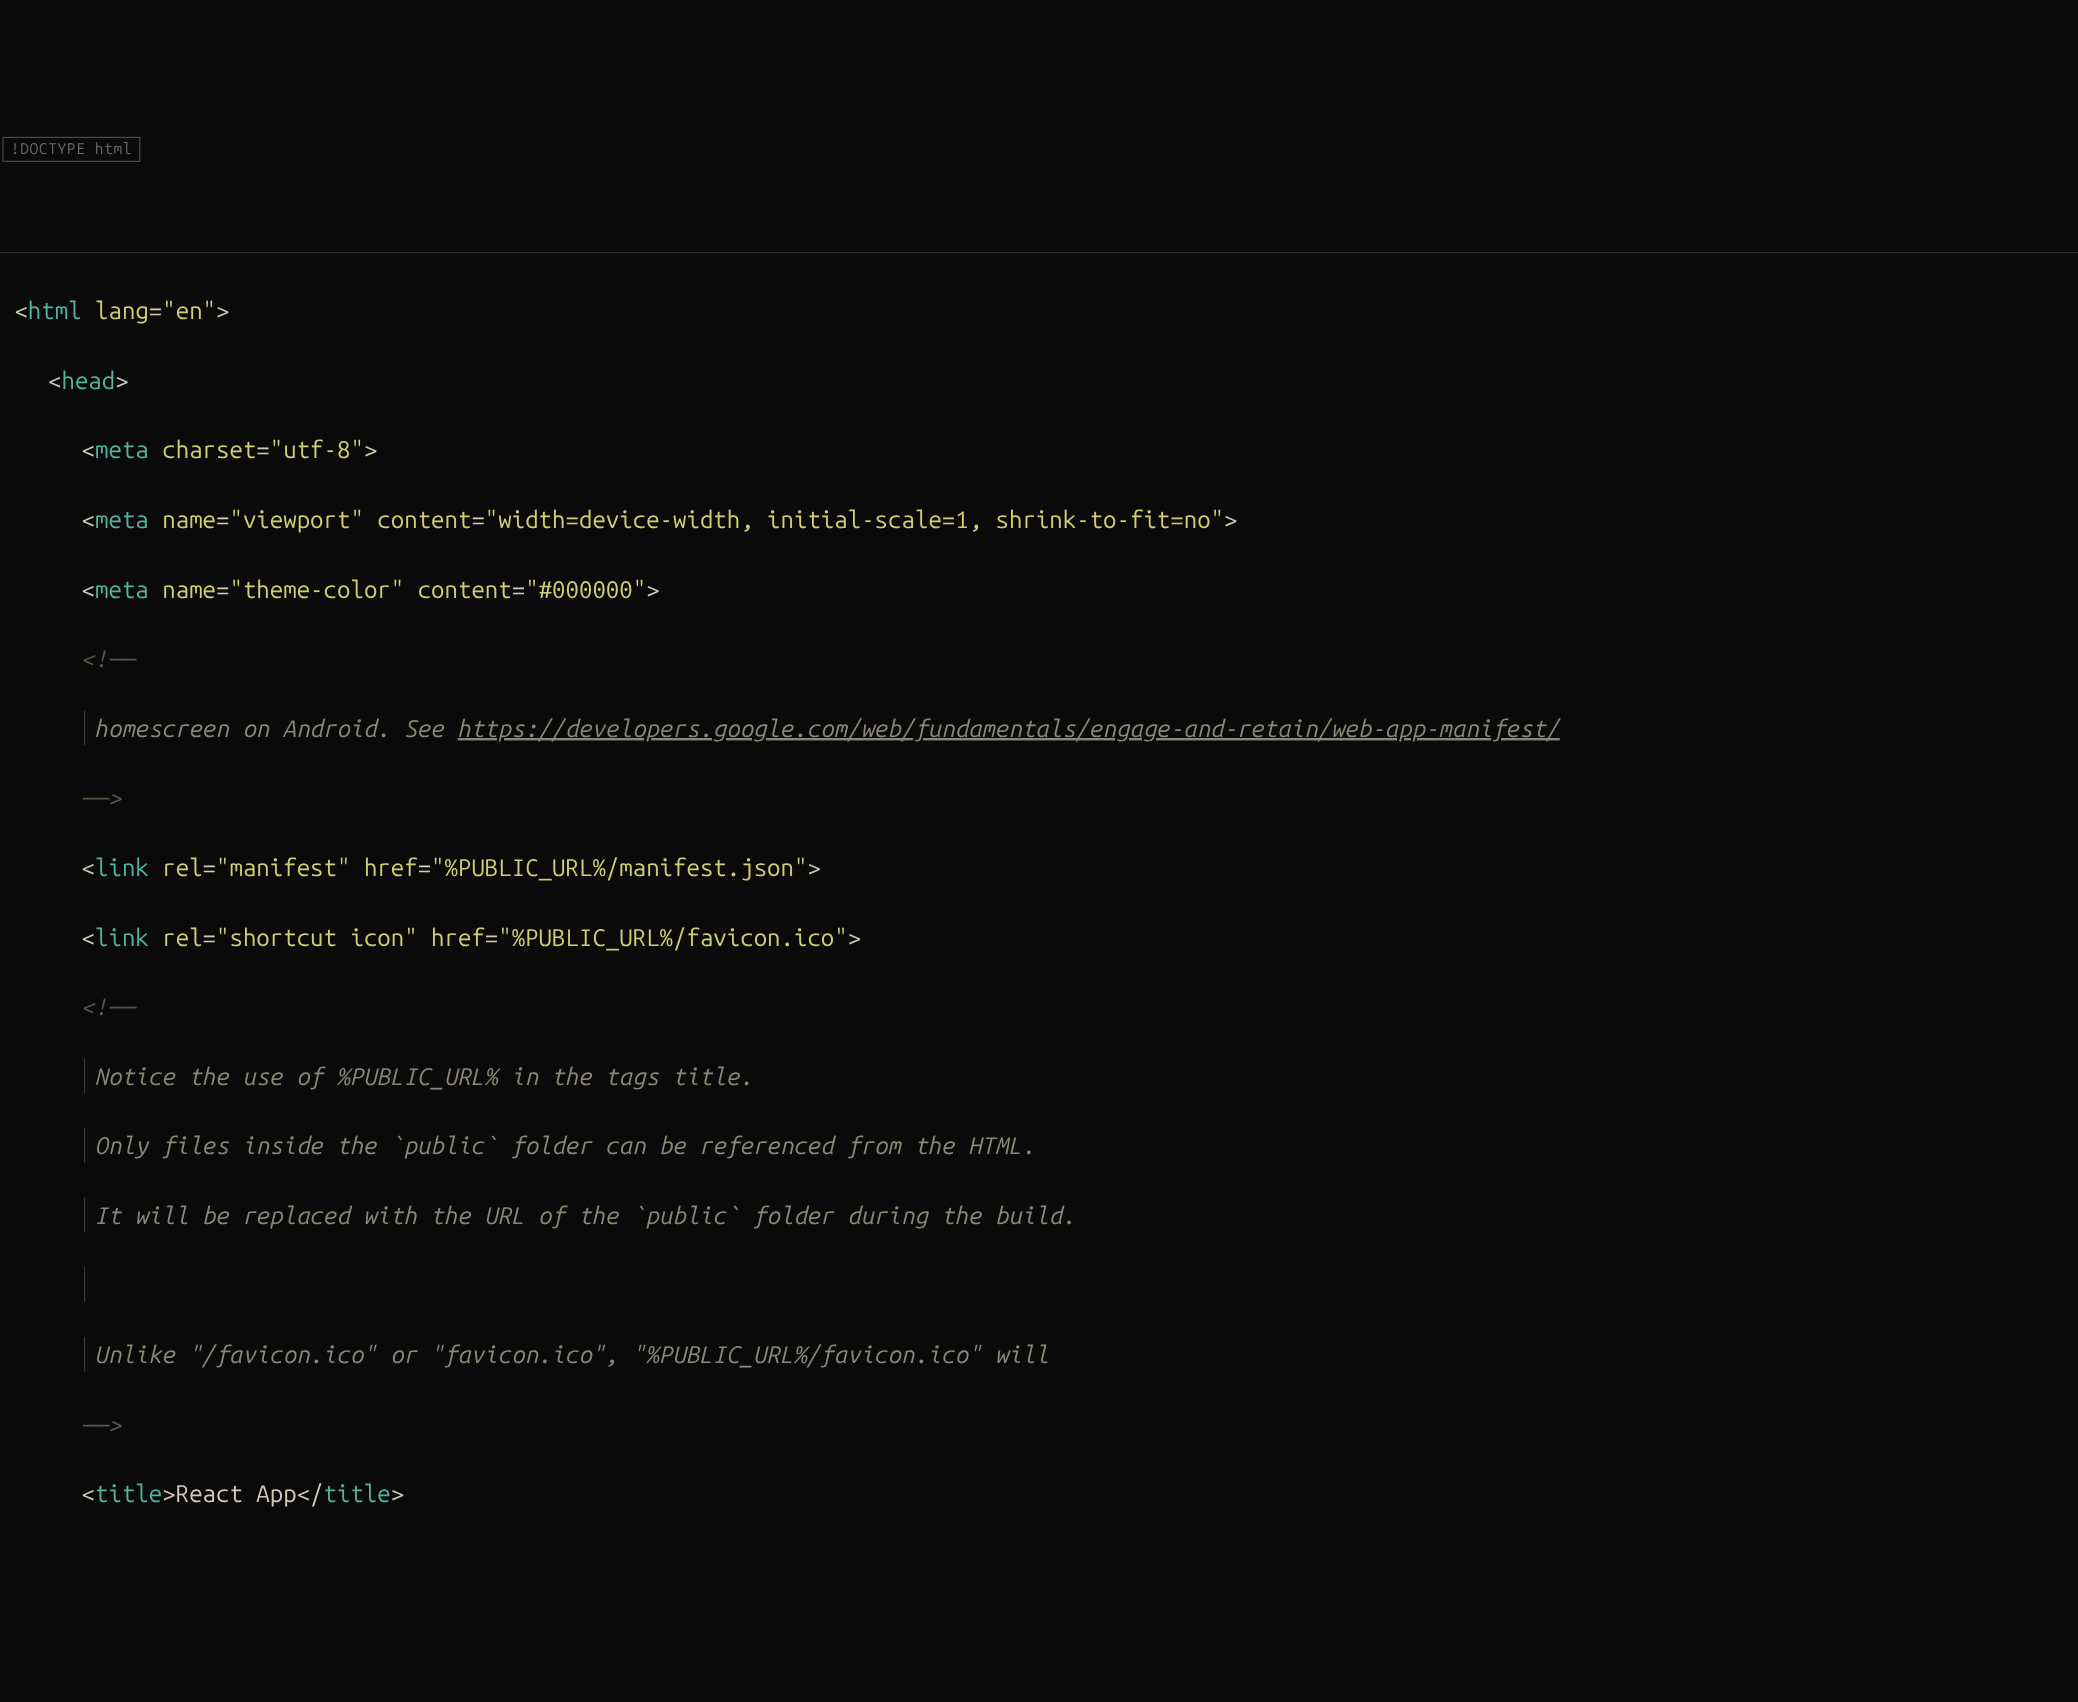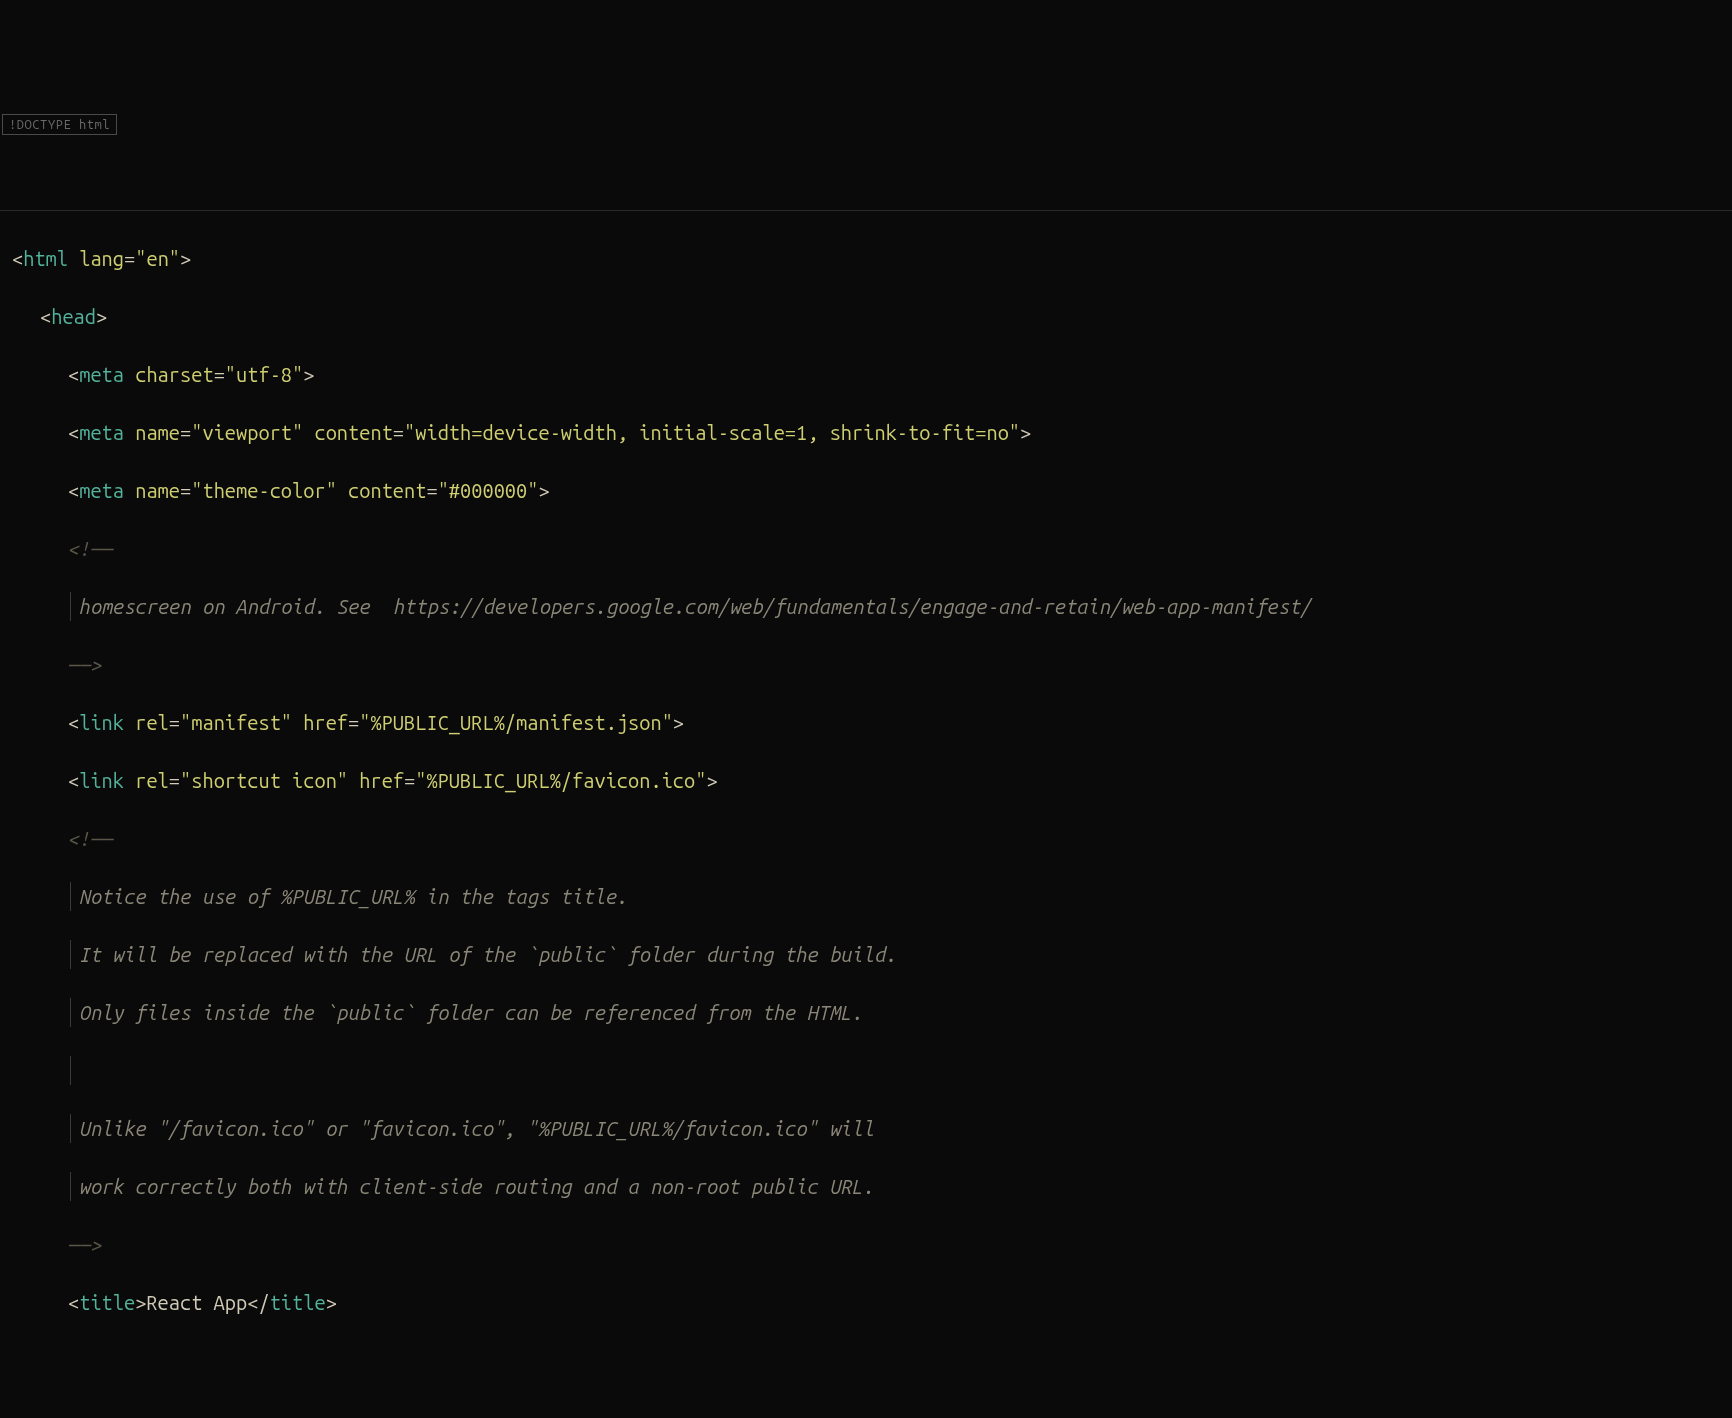--- a/index.html
+++ b/index.html
@@ -34,21 +34,21 @@
     color: #6a6a6a;
     letter-spacing: 0.5px;
   }
   
   .p  { color: #d1cbb8; }   
   .t  { color: #53b39b; }   
   .a  { color: #cfcf72; }   
   .s  { color: #cfcf72; }   
   .tx { color: #d1cbb8; }   
   .c  { color: #8b8778; font-style: italic; } 
-  .cl { color: #8b8778; font-style: italic; text-decoration-color: #8b8778; margin-left: 12px; } 
+  .cl { color: #8b8778; font-style: italic; text-decoration: underline; text-decoration-color: #8b8778; } 
   .cm-delim { color: #5a5648; font-style: italic; } 
   .guide {
     border-left: 1px solid #3a3a3a;
     margin-left: 2px;
     padding-left: 8px;
     display: inline-block;
   }
   .line { display: block; }
   .indent1 { padding-left: 28px; }
   .indent2 { padding-left: 56px; }
@@ -68,25 +68,24 @@
 <span class="line indent2"><span class="p">&lt;</span><span class="t">meta</span><span class="p"> </span><span class="a">charset</span><span class="p">=</span><span class="s">"utf-8"</span><span class="p">&gt;</span></span>
 <span class="line indent2"><span class="p">&lt;</span><span class="t">meta</span><span class="p"> </span><span class="a">name</span><span class="p">=</span><span class="s">"viewport"</span><span class="p"> </span><span class="a">content</span><span class="p">=</span><span class="s">"width=device-width, initial-scale=1, shrink-to-fit=no"</span><span class="p">&gt;</span></span>
 <span class="line indent2"><span class="p">&lt;</span><span class="t">meta</span><span class="p"> </span><span class="a">name</span><span class="p">=</span><span class="s">"theme-color"</span><span class="p"> </span><span class="a">content</span><span class="p">=</span><span class="s">"#000000"</span><span class="p">&gt;</span></span>
 <span class="line indent2"><span class="cm-delim">&lt;!——</span></span>
 <span class="line indent2"><span class="guide"><span class="c">homescreen on Android. See </span><span class="cl">https://developers.google.com/web/fundamentals/engage-and-retain/web-app-manifest/</span></span></span>
 <span class="line indent2"><span class="cm-delim">——&gt;</span></span>
 <span class="line indent2"><span class="p">&lt;</span><span class="t">link</span><span class="p"> </span><span class="a">rel</span><span class="p">=</span><span class="s">"manifest"</span><span class="p"> </span><span class="a">href</span><span class="p">=</span><span class="s">"%PUBLIC_URL%/manifest.json"</span><span class="p">&gt;</span></span>
 <span class="line indent2"><span class="p">&lt;</span><span class="t">link</span><span class="p"> </span><span class="a">rel</span><span class="p">=</span><span class="s">"shortcut icon"</span><span class="p"> </span><span class="a">href</span><span class="p">=</span><span class="s">"%PUBLIC_URL%/favicon.ico"</span><span class="p">&gt;</span></span>
 <span class="line indent2"><span class="cm-delim">&lt;!——</span></span>
 <span class="line indent2"><span class="guide"><span class="c">Notice the use of %PUBLIC_URL% in the tags title.</span></span></span>
+<span class="line indent2"><span class="guide"><span class="c">Only files inside the `public` folder can be referenced from the HTML.</span></span></span>
 <span class="line indent2"><span class="guide"><span class="c">It will be replaced with the URL of the `public` folder during the build.</span></span></span>
-<span class="line indent2"><span class="guide"><span class="c">Only files inside the `public` folder can be referenced from the HTML.</span></span></span>
 <span class="line indent2"><span class="guide"><span class="c"></span>&nbsp;</span></span>
 <span class="line indent2"><span class="guide"><span class="c">Unlike "/favicon.ico" or "favicon.ico", "%PUBLIC_URL%/favicon.ico" will</span></span></span>
-<span class="line indent2"><span class="guide"><span class="c">work correctly both with client-side routing and a non-root public URL.</span></span></span>
 <span class="line indent2"><span class="cm-delim">——&gt;</span></span>
 <span class="line indent2"><span class="p">&lt;</span><span class="t">title</span><span class="p">&gt;</span><span class="tx">React App</span><span class="p">&lt;/</span><span class="t">title</span><span class="p">&gt;</span></span>
 
 
 
 
 
 
 
 

